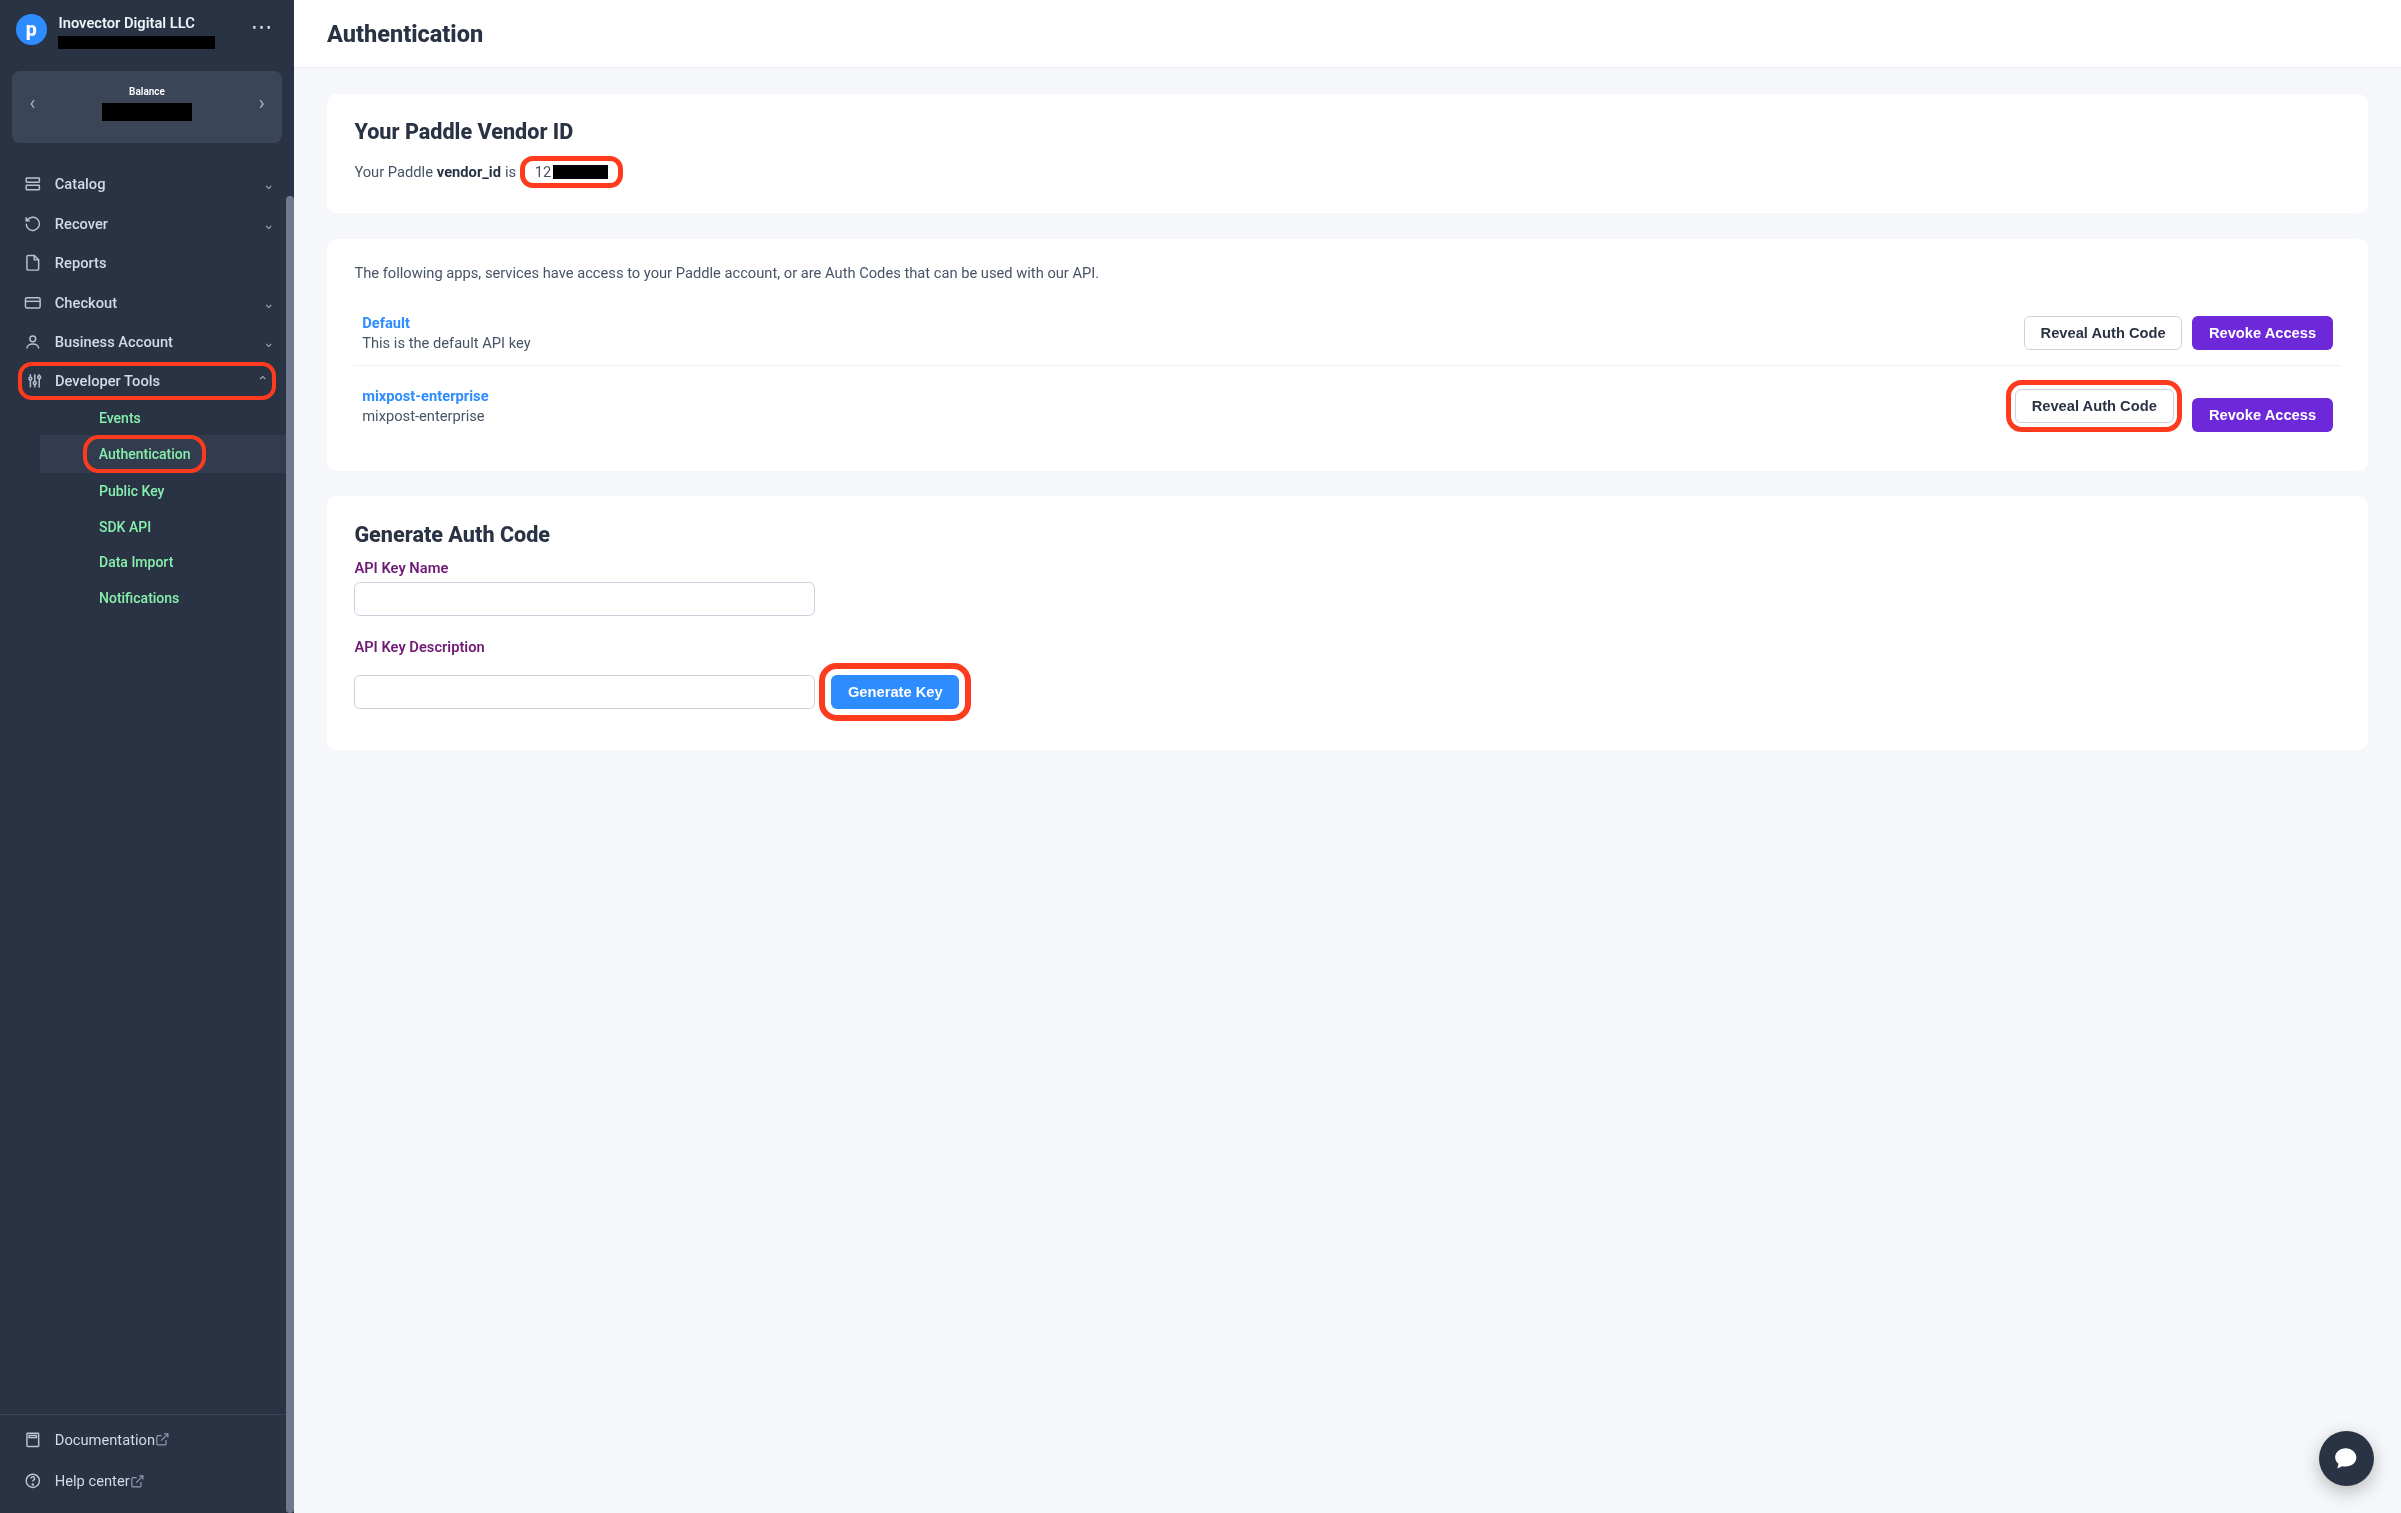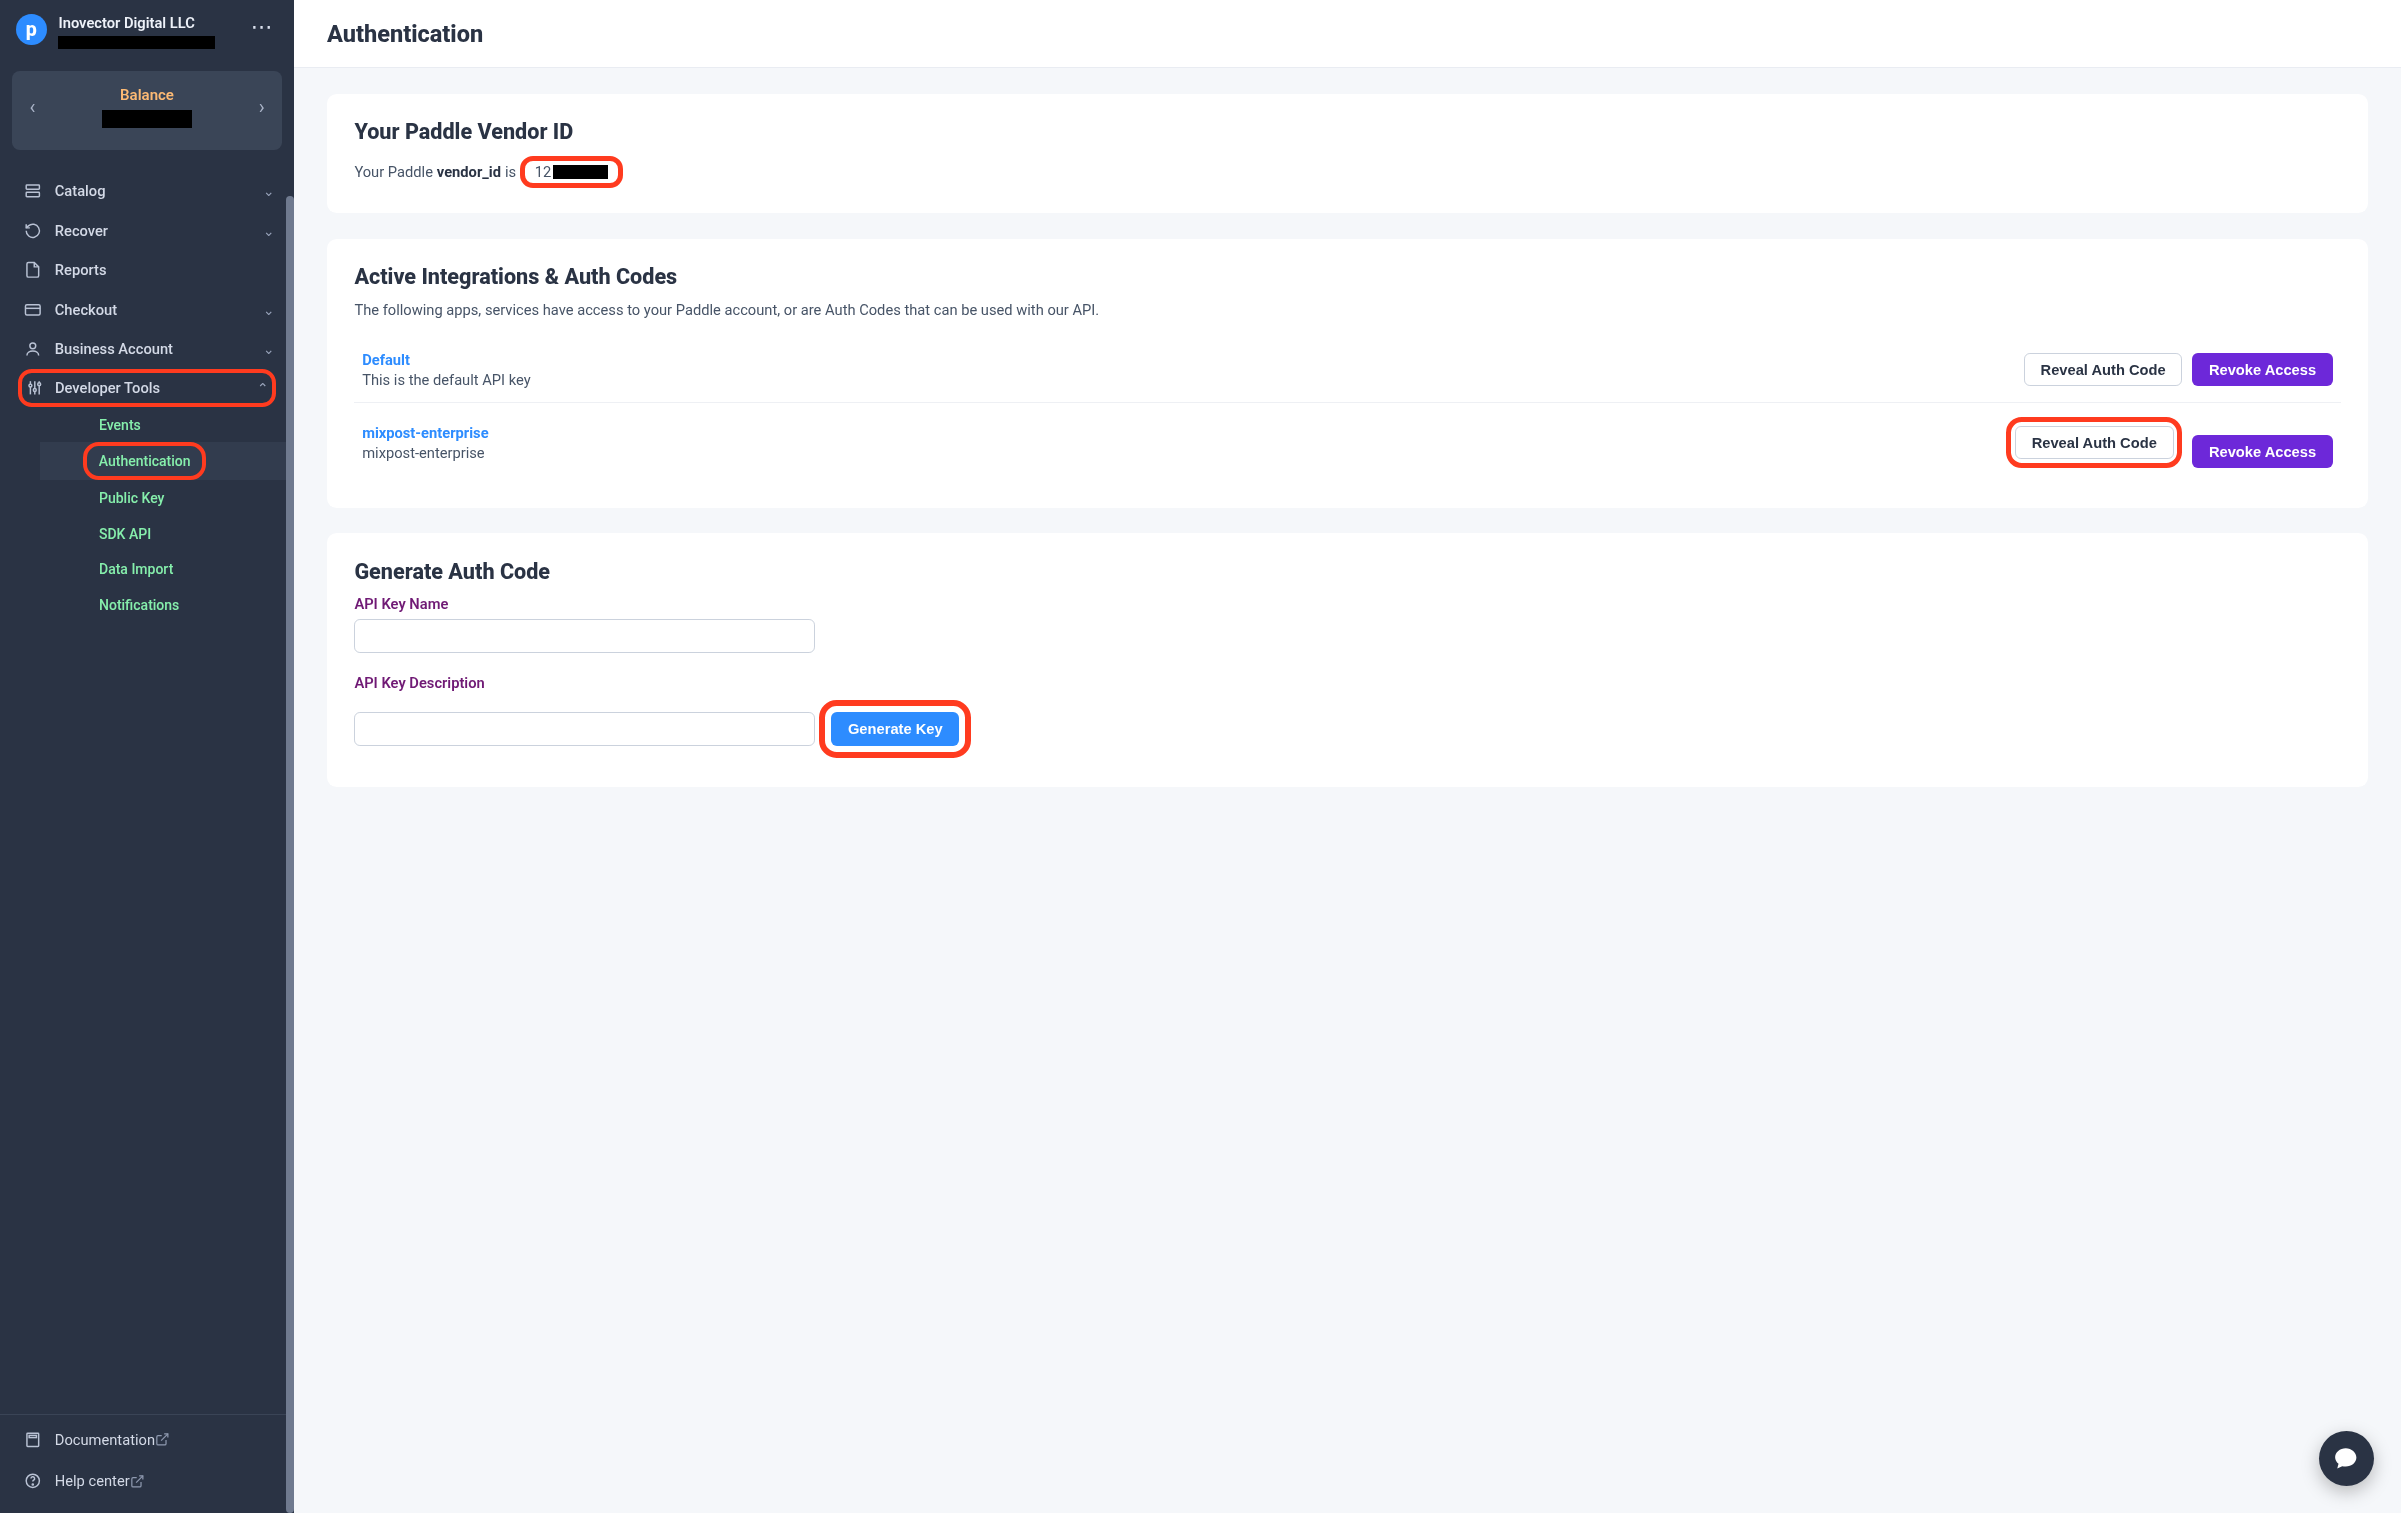--- a/index.html
+++ b/index.html
@@ -33,21 +33,21 @@
 .sb-header .dots { color: #dbe1ee; font-size: 21.6px; letter-spacing: 2px; cursor: pointer; padding: 0 3.9px; }
 
 .balance-card {
   margin: 13.7px 11.8px 21.6px 11.8px;
   background: #3a4557;
   border-radius: 7.8px;
   padding: 15.7px 13.7px 21.6px 13.7px;
   display: flex; align-items: center; justify-content: space-between;
 }
 .balance-center { flex: 1; text-align: center; }
-.balance-label { font-size: 15px; font-weight: 600; color: #fdba74; }
+.balance-label { font-size: 10px; font-weight: 600; color: #ffffff; }
 .balance-black { width: 90px; height: 17.6px; background: #000; margin: 5.9px auto 0 auto; }
 .balance-arrow { color: #a9b3c7; font-size: 19.6px; cursor: pointer; padding: 3.9px; user-select: none; }
 
 .nav-list { list-style: none; }
 .nav-item {
   display: flex; align-items: center;
   padding: 10.8px 19.6px 10.8px 23.5px;
   font-size: 14.7px; font-weight: 500;
   color: #d3d9e6; cursor: pointer;
 }
@@ -315,21 +315,20 @@
         <span class="bold">vendor_id</span>
         <span style="margin-left:3.9px;">is</span>
         <span class="vendor-id-box">
           <span class="id-prefix">12</span>
           <span class="id-black"></span>
         </span>
       </div>
     </section>
 
     <section class="card">
-      <h2>Active Integrations &amp; Auth Codes</h2>
       <p class="sub">The following apps, services have access to your Paddle account, or are Auth Codes that can be used with our API.</p>
 
       <div class="integration-row">
         <div class="int-left">
           <div class="int-name">Default</div>
           <div class="int-desc">This is the default API key</div>
         </div>
         <div class="row-buttons">
           <button class="btn btn-outline">Reveal Auth Code</button>
           <button class="btn btn-danger">Revoke Access</button>

